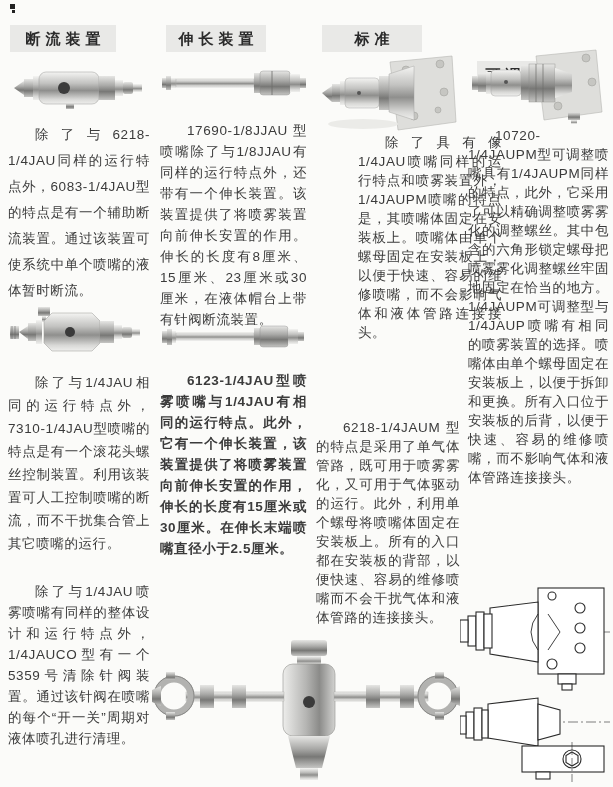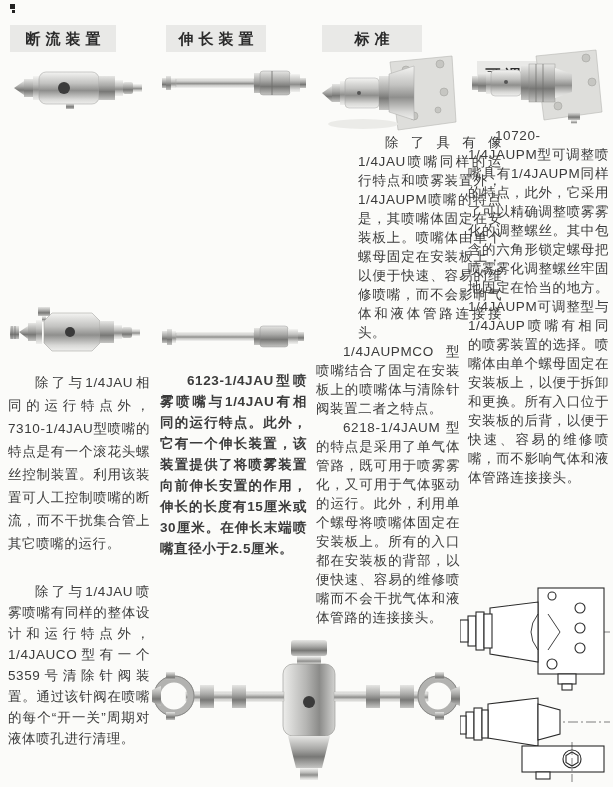--- a/index.html
+++ b/index.html
@@ -77,20 +77,21 @@
       <rect x="34" y="15" width="4" height="6" fill="url(#mg)"></rect>
       <polygon points="36,20 44,12 84,12 92,20 92,42 84,50 44,50 36,42" fill="url(#mg)" stroke="#999997" stroke-width="0.5"></polygon>
       <circle cx="62" cy="31" r="5" fill="#3a3a3a"></circle>
       <rect x="92" y="20" width="14" height="22" fill="url(#mg2)"></rect>
       <rect x="106" y="24" width="8" height="14" fill="url(#mg)"></rect>
       <rect x="114" y="26" width="10" height="11" rx="2" fill="url(#mg2)"></rect>
       <rect x="124" y="28" width="8" height="7" fill="url(#mg)"></rect>
     </svg>
   </div>
 
+  <p class="para lh26" style="left:8px;top:122px;width:142px;">除了与6218-1/4JAU同样的运行特点外，6083-1/4JAU型的特点是有一个辅助断流装置。通过该装置可使系统中单个喷嘴的液体暂时断流。</p>
   <p class="para lh23" style="left:8px;top:371px;width:142px;">除了与1/4JAU相同的运行特点外，7310-1/4JAU型喷嘴的特点是有一个滚花头螺丝控制装置。利用该装置可人工控制喷嘴的断流，而不干扰集合管上其它喷嘴的运行。</p>
   <p class="para lh21" style="left:8px;top:581px;width:142px;">除了与1/4JAU喷雾喷嘴有同样的整体设计和运行特点外，1/4JAUCO型有一个5359号清除针阀装置。通过该针阀在喷嘴的每个“开一关”周期对液体喷孔进行清理。</p>
 
   <div class="photo" style="left:160px;top:60px;width:148px;height:45px;">
     <svg viewBox="0 0 148 45">
       <rect x="2" y="18" width="4" height="10" fill="url(#mg2)"></rect>
       <rect x="6" y="16" width="5" height="14" fill="url(#mg2)"></rect>
       <rect x="11" y="18" width="5" height="10" fill="url(#mg)"></rect>
       <rect x="16" y="19" width="78" height="8" fill="url(#mg)" stroke="#aaaaa8" stroke-width="0.4"></rect>
       <rect x="94" y="13" width="6" height="20" fill="url(#mg2)"></rect>
@@ -106,20 +107,21 @@
       <rect x="7" y="13" width="5" height="16" fill="url(#mg2)"></rect>
       <rect x="12" y="15" width="4" height="12" fill="url(#mg)"></rect>
       <rect x="16" y="17" width="78" height="7" fill="url(#mg)" stroke="#aaaaa8" stroke-width="0.4"></rect>
       <rect x="94" y="12" width="6" height="17" fill="url(#mg2)"></rect>
       <rect x="100" y="10" width="28" height="21" rx="3" fill="url(#mg2)" stroke="#8b8b89" stroke-width="0.4"></rect>
       <rect x="128" y="13" width="10" height="15" fill="url(#mg)"></rect>
       <rect x="138" y="16" width="6" height="9" fill="url(#mg2)"></rect>
     </svg>
   </div>
 
+  <p class="para lh21" style="left:160px;top:120px;width:147px;">17690-1/8JJAU型喷嘴除了与1/8JJAU有同样的运行特点外，还带有一个伸长装置。该装置提供了将喷雾装置向前伸长安置的作用。伸长的长度有8厘米、15厘米、23厘米或30厘米，在液体帽台上带有针阀断流装置。</p>
   <p class="para lh21" style="left:160px;top:370px;width:147px;font-weight:bold;">6123-1/4JAU型喷雾喷嘴与1/4JAU有相同的运行特点。此外，它有一个伸长装置，该装置提供了将喷雾装置向前伸长安置的作用，伸长的长度有15厘米或30厘米。在伸长末端喷嘴直径小于2.5厘米。</p>
 
   <div class="photo" style="left:318px;top:52px;width:140px;height:82px;">
     <svg viewBox="0 0 140 82">
       <polygon points="72,10 134,4 138,70 80,78" fill="#dededb" stroke="#b5b5b2" stroke-width="0.6"></polygon>
       <circle cx="88" cy="18" r="4" fill="#c6c6c2" stroke="#9d9d99" stroke-width="0.5"></circle>
       <circle cx="122" cy="12" r="4" fill="#c6c6c2" stroke="#9d9d99" stroke-width="0.5"></circle>
       <circle cx="126" cy="40" r="4" fill="#c6c6c2" stroke="#9d9d99" stroke-width="0.5"></circle>
       <circle cx="96" cy="64" r="4" fill="#c6c6c2" stroke="#9d9d99" stroke-width="0.5"></circle>
       <circle cx="120" cy="58" r="3" fill="#c6c6c2" stroke="#9d9d99" stroke-width="0.5"></circle>
@@ -128,21 +130,20 @@
       <rect x="14" y="32" width="8" height="18" fill="url(#mg2)"></rect>
       <rect x="22" y="29" width="5" height="24" fill="url(#mg)"></rect>
       <rect x="27" y="26" width="34" height="30" rx="4" fill="url(#mg)" stroke="#9a9a98" stroke-width="0.4"></rect>
       <circle cx="41" cy="41" r="2" fill="#555"></circle>
       <rect x="61" y="24" width="10" height="34" fill="url(#mg2)"></rect>
       <polygon points="71,22 96,14 96,68 71,60" fill="url(#mg)" stroke="#9a9a98" stroke-width="0.4"></polygon>
     </svg>
   </div>
 
   <p class="para lh19" style="left:316px;top:133px;width:144px;margin-left:42px;">除了具有像1/4JAU喷嘴同样的运行特点和喷雾装置外，1/4JAUPM喷嘴的特点是，其喷嘴体固定在安装板上。喷嘴体由单个螺母固定在安装板上，以便于快速、容易的维修喷嘴，而不会影响气体和液体管路连接接头。</p>
-  <p class="para lh19" style="left:316px;top:342px;width:144px;">1/4JAUPMCO型喷嘴结合了固定在安装板上的喷嘴体与清除针阀装置二者之特点。</p>
   <p class="para lh19" style="left:316px;top:418px;width:144px;">6218-1/4JAUM型的特点是采用了单气体管路，既可用于喷雾雾化，又可用于气体驱动的运行。此外，利用单个螺母将喷嘴体固定在安装板上。所有的入口都在安装板的背部，以便快速、容易的维修喷嘴而不会干扰气体和液体管路的连接接头。</p>
 
   <div class="photo" style="left:470px;top:48px;width:138px;height:76px;">
     <svg viewBox="0 0 138 76">
       <polygon points="66,8 126,2 132,64 74,72" fill="#dededb" stroke="#b5b5b2" stroke-width="0.6"></polygon>
       <circle cx="116" cy="10" r="4" fill="#c6c6c2" stroke="#9d9d99" stroke-width="0.5"></circle>
       <circle cx="122" cy="34" r="4" fill="#c6c6c2" stroke="#9d9d99" stroke-width="0.5"></circle>
       <circle cx="88" cy="58" r="4" fill="#c6c6c2" stroke="#9d9d99" stroke-width="0.5"></circle>
       <rect x="2" y="28" width="6" height="14" fill="url(#mg2)"></rect>
       <rect x="8" y="26" width="8" height="18" fill="url(#mg2)"></rect>

